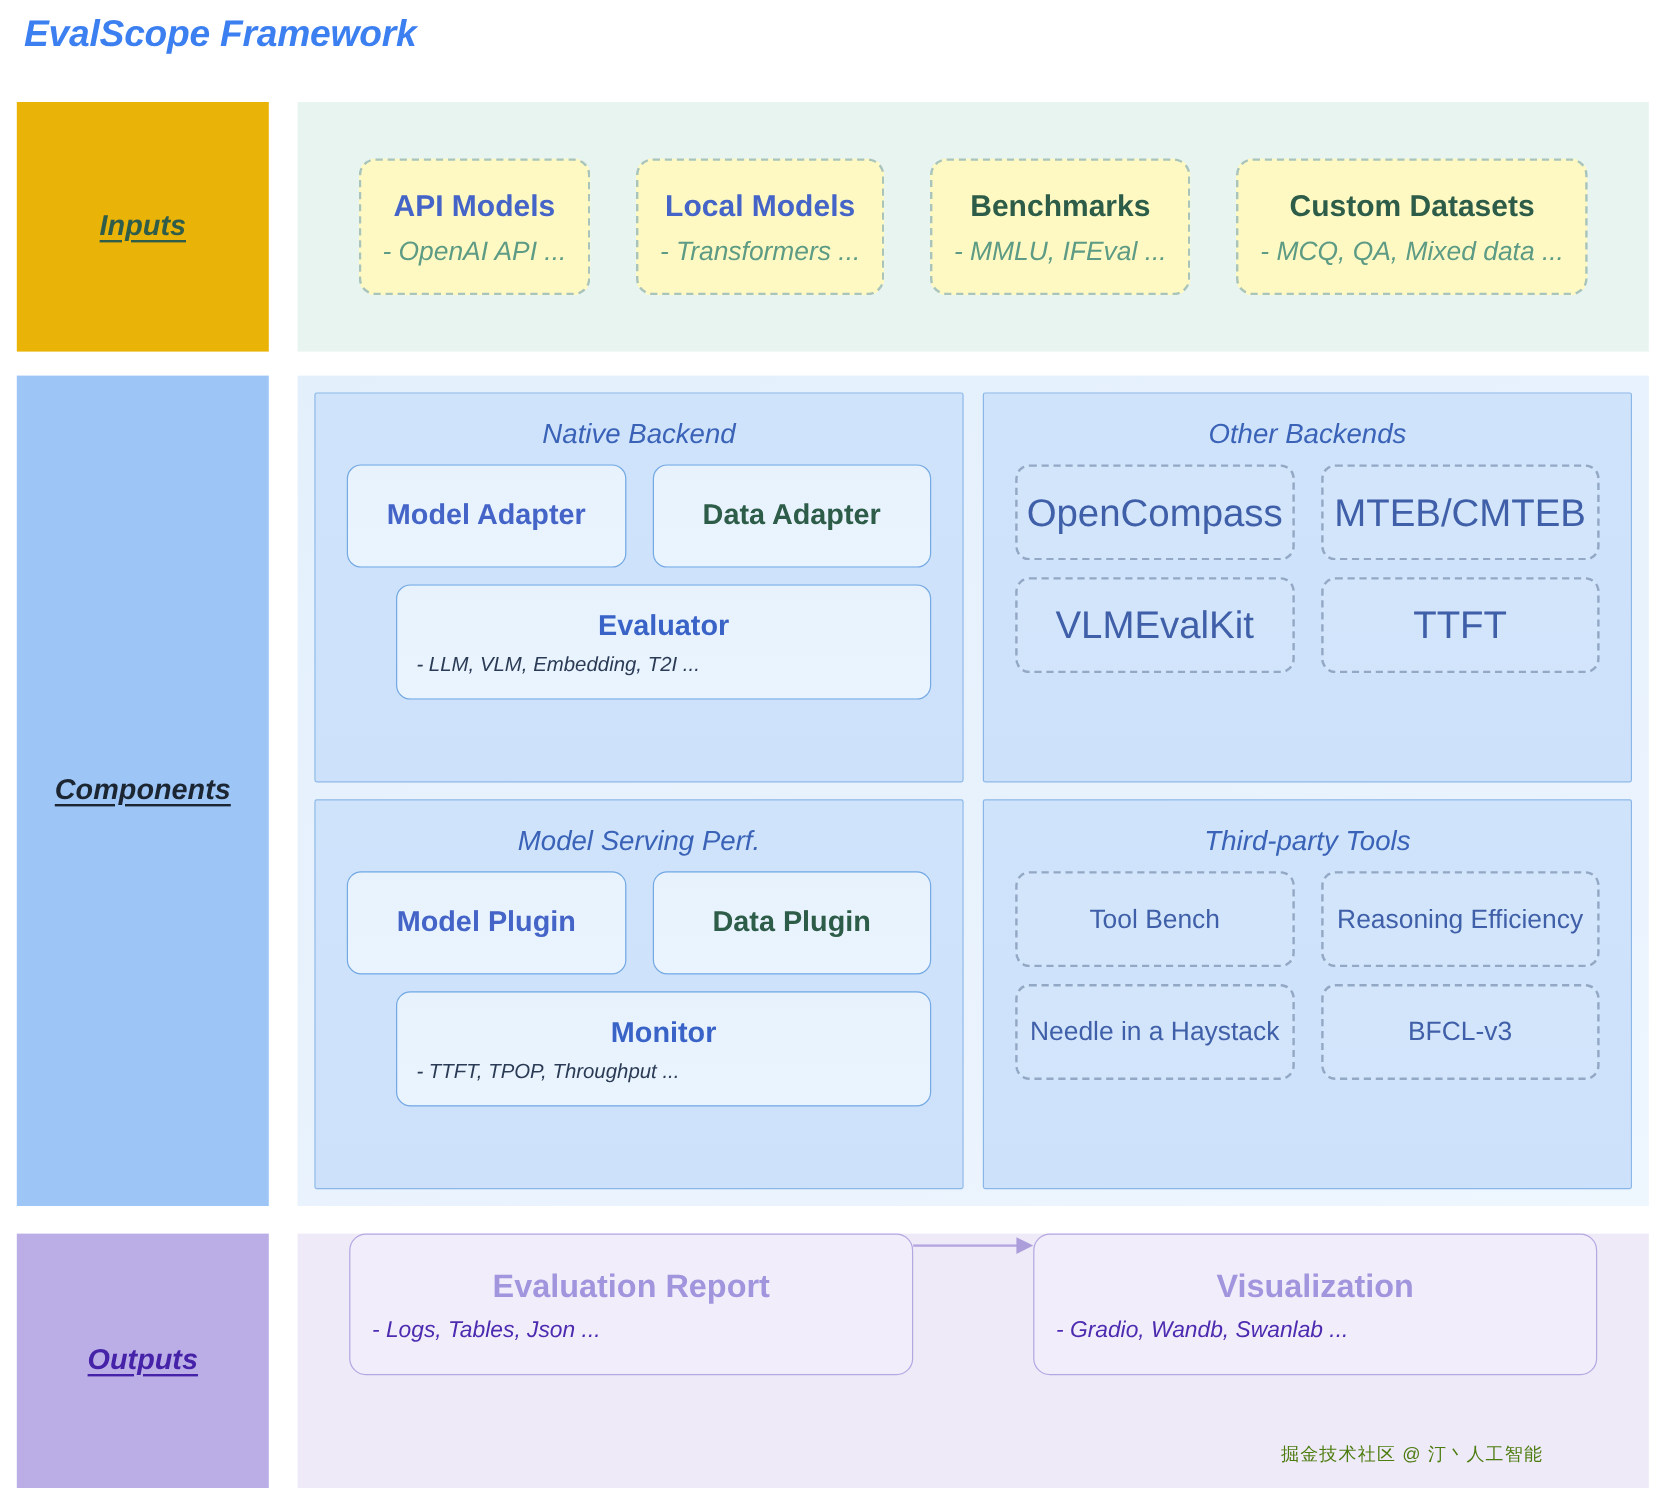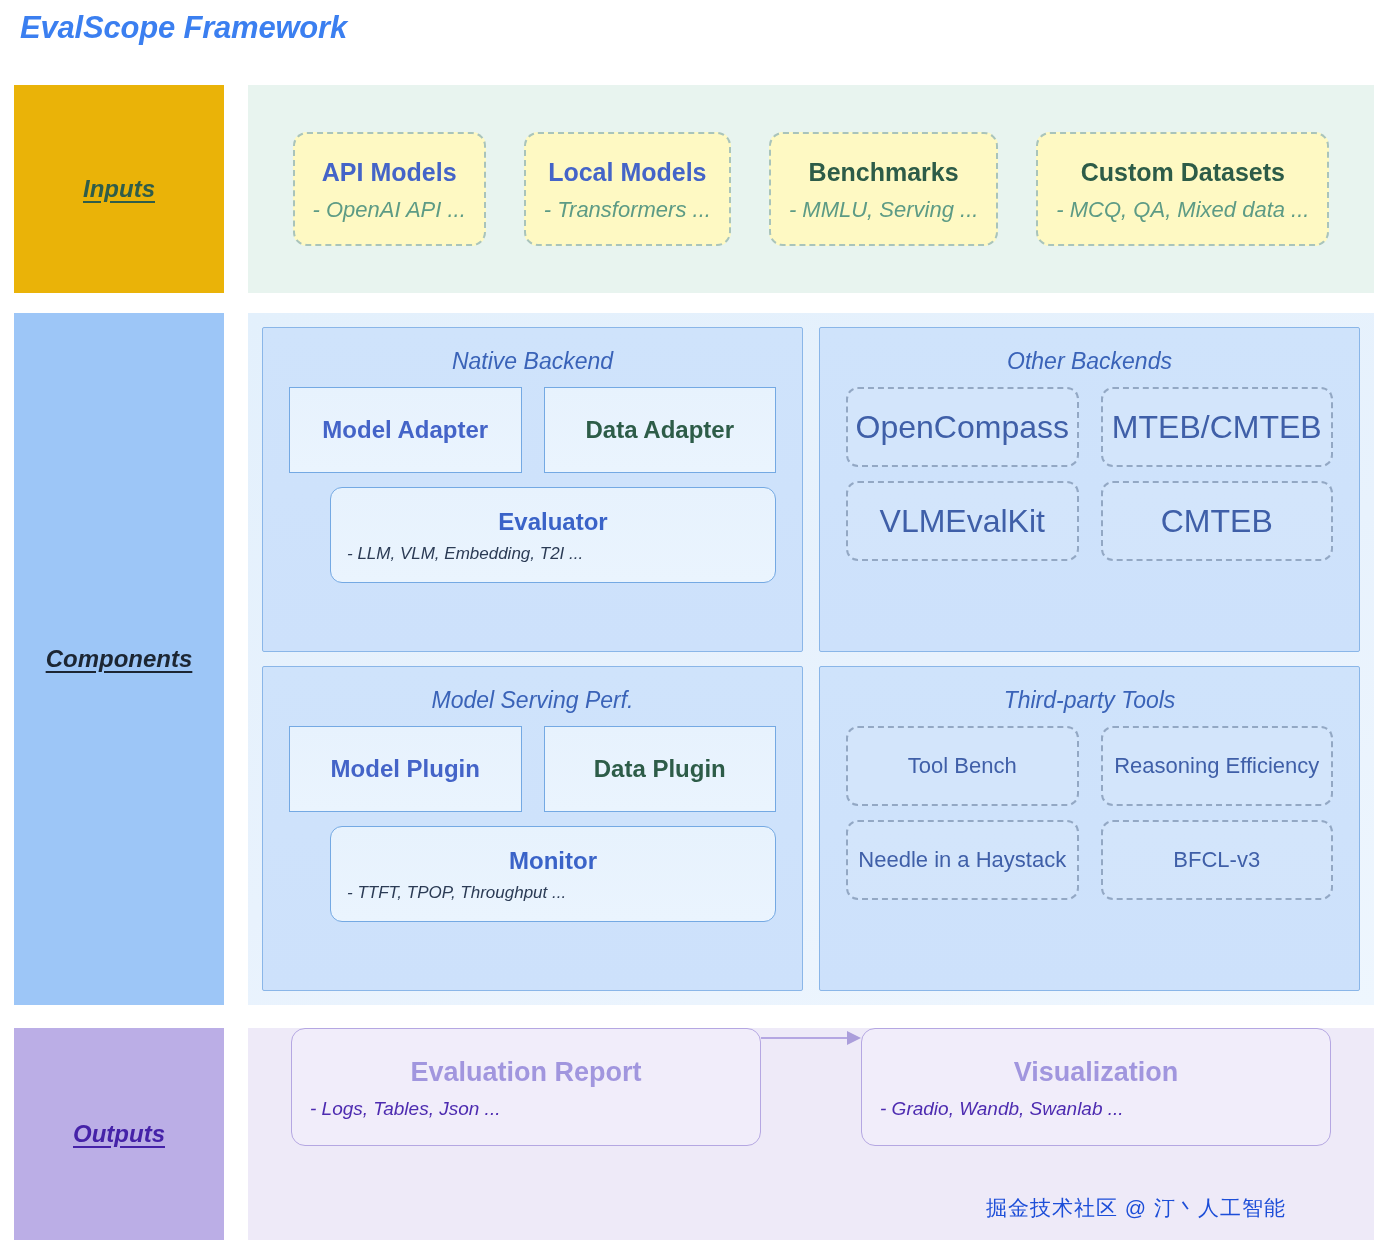--- a/index.html
+++ b/index.html
@@ -113,21 +113,21 @@
     text-align: center;
     margin-bottom: 12px;
     white-space: nowrap;
   }
   .pill-row { display: flex; gap: 22px; margin-bottom: 14px; }
 
   
   .pill-solid {
     flex: 1 1 0;
     border: 1.5px solid #74a9e3;
-    border-radius: 0;
+    border-radius: 12px;
     background: linear-gradient(180deg, #e7f2fd 0%, #eaf4fe 100%);
     display: flex;
     align-items: center;
     justify-content: center;
     min-height: 86px;
     font-size: 24px;
     font-weight: bold;
     white-space: nowrap;
   }
   .pill-wide {
@@ -226,22 +226,22 @@
     right: 0; top: 3px;
     width: 0; height: 0;
     border-left: 14px solid #ab9edb;
     border-top: 7px solid transparent;
     border-bottom: 7px solid transparent;
   }
   .watermark {
     position: absolute;
     right: 88px;
     bottom: 18px;
-    font-size: 21px;
-    color: #1d4ed8;
+    font-size: 15px;
+    color: #4d7c0f;
     white-space: nowrap;
     letter-spacing: 1px;
   }
 </style>
 </head>
 <body>
 
 <div class="page">
 
   <div class="title">EvalScope Framework</div>
@@ -257,21 +257,21 @@
         <div class="card-sub">- OpenAI API ...</div>
       </div>
 
       <div class="input-card">
         <div class="card-title t-blue">Local Models</div>
         <div class="card-sub">- Transformers ...</div>
       </div>
 
       <div class="input-card">
         <div class="card-title t-green">Benchmarks</div>
-        <div class="card-sub">- MMLU, Serving ...</div>
+        <div class="card-sub">- MMLU, IFEval ...</div>
       </div>
 
       <div class="input-card">
         <div class="card-title t-green">Custom Datasets</div>
         <div class="card-sub">- MCQ, QA, Mixed data ...</div>
       </div>
 
     </div>
   </div>
 
@@ -296,21 +296,21 @@
         </div>
 
         <div class="comp-group">
           <div class="group-title">Other Backends</div>
           <div class="pill-row">
             <div class="pill-dashed">OpenCompass</div>
             <div class="pill-dashed">MTEB/CMTEB</div>
           </div>
           <div class="pill-row">
             <div class="pill-dashed">VLMEvalKit</div>
-            <div class="pill-dashed">CMTEB</div>
+            <div class="pill-dashed">TTFT</div>
           </div>
         </div>
 
       </div>
 
       <div class="comp-row">
 
         <div class="comp-group">
           <div class="group-title">Model  Serving Perf.</div>
           <div class="pill-row">

